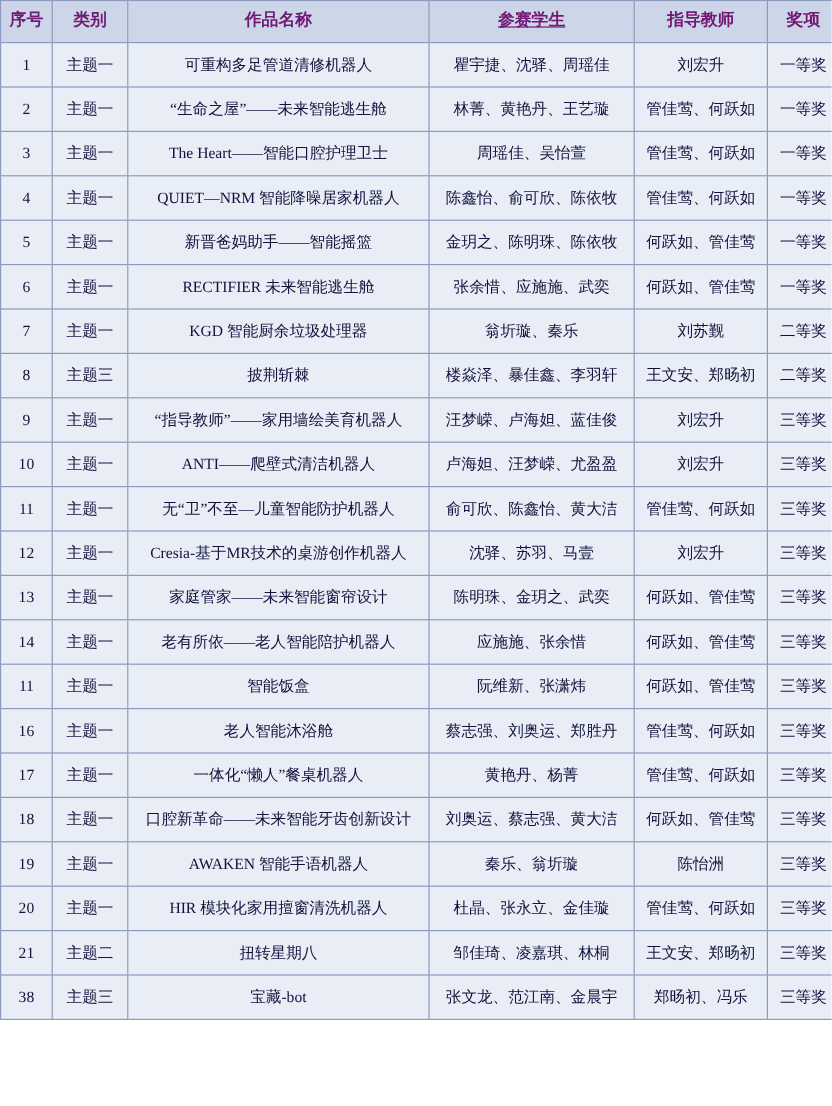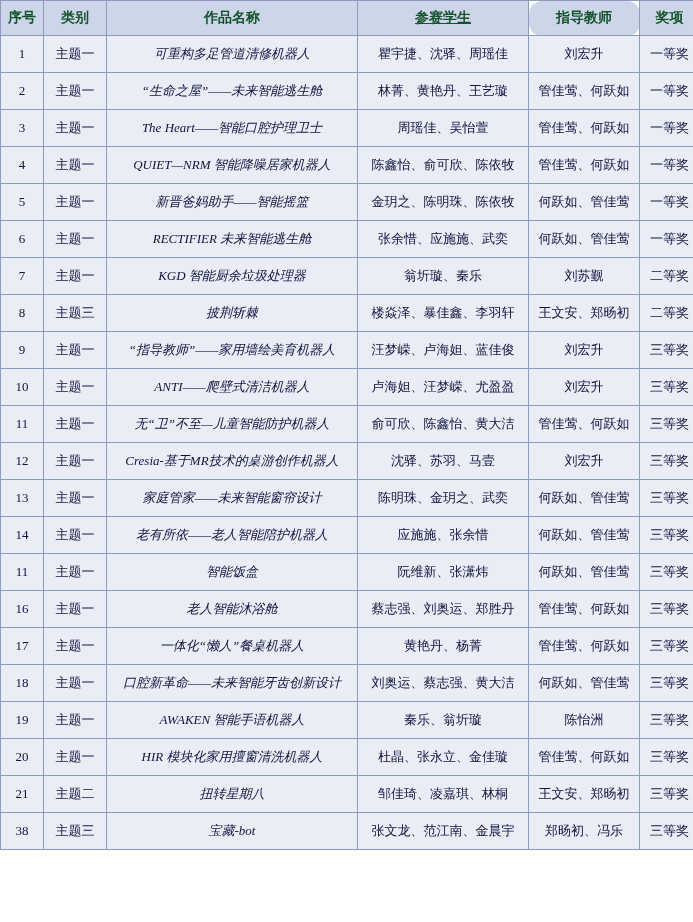--- a/index.html
+++ b/index.html
@@ -25,43 +25,42 @@
     vertical-align: middle;
     padding: 0;
     font-size: 13px;
     line-height: 1.25;
   }
   table.award-table thead th {
     background: #cdd6e8;
     height: 34px;
     font-weight: bold;
     font-size: 14px;
-    color: #14532d;
+    color: #701a75;
   }
   table.award-table tbody td {
     background: #e8edf6;
     height: 36px;
     color: #12123c;
   }
   td.col-idx { width: 42px; }
   td.col-cat { width: 62px; }
   td.col-title { width: 250px; }
   td.col-students { width: 170px; }
   td.col-teachers { width: 110px; }
   td.col-award { width: 59px; }
   th.col-idx { width: 42px; }
   th.col-cat { width: 62px; }
   th.col-title { width: 250px; }
   th.col-students { width: 170px; text-decoration: underline; }
-  th.col-teachers { width: 110px; border-radius: 13px; }
+  th.col-teachers { width: 110px; }
   th.col-award { width: 59px; }
   td.col-title {
     font-size: 13px;
     padding: 0 4px;
-    font-style: italic;
   }
   td.col-students {
     font-size: 13px;
     padding: 0 3px;
   }
   td.col-teachers {
     font-size: 13px;
     padding: 0 3px;
   }
   td.col-award {

